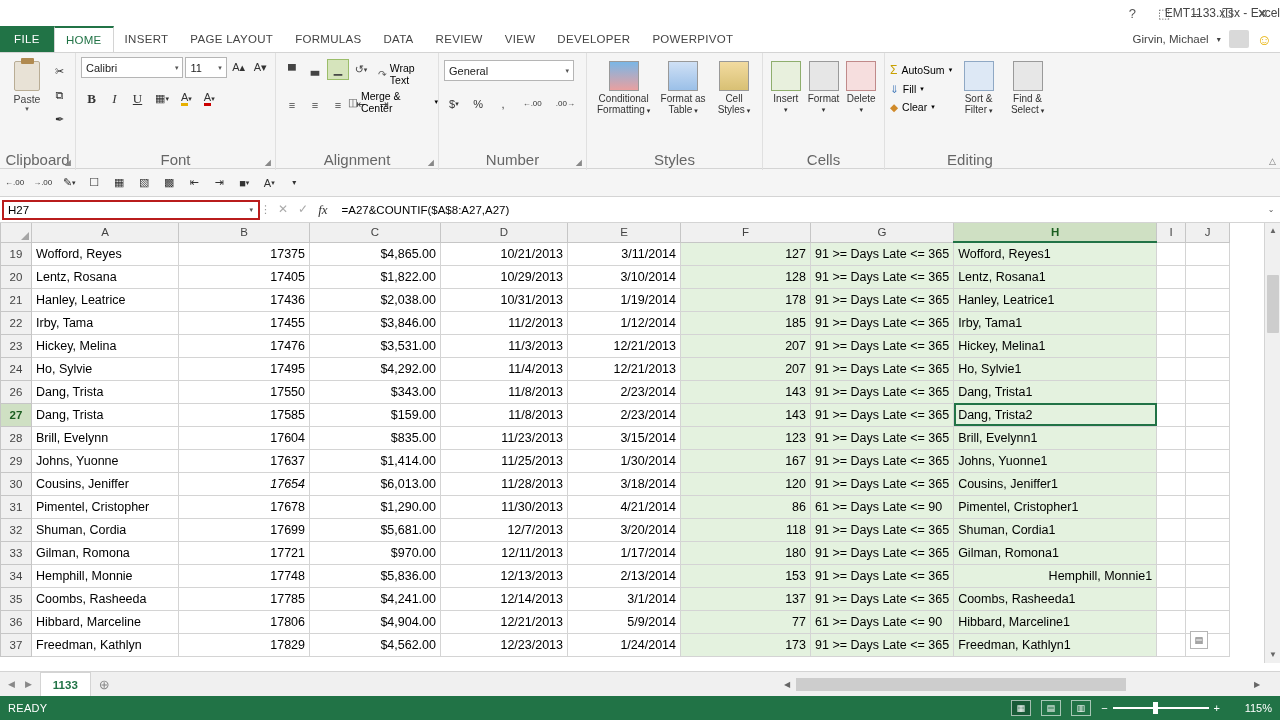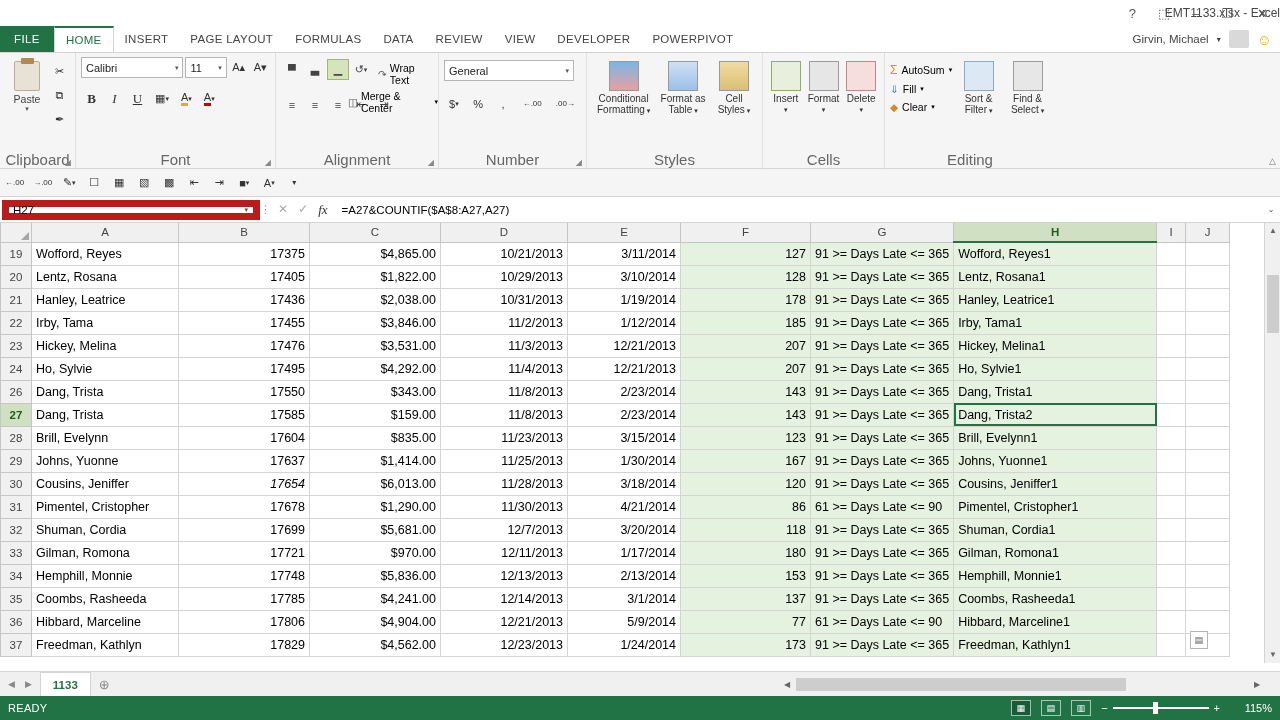--- a/index.html
+++ b/index.html
@@ -87,21 +87,21 @@
 
   
   .qat2 {
     height: 28px; background: #f5f5f5; border-bottom: 1px solid #d4d4d4; display: flex; align-items: center; padding-left: 2px; gap: 3px;
   }
   .qbtn { height: 22px; min-width: 22px; display: flex; align-items: center; justify-content: center; font-size: 11px; color: #333; padding: 0 3px; }
 
   
   .fbar { height: 26px; background: #fff; display: flex; align-items: center; border-bottom: 1px solid #d4d4d4; }
   .namebox {
-    width: 258px; height: 20px; margin-left: 2px; border: 7px solid #b91c1c; background: #fff;
+    width: 258px; height: 20px; margin-left: 2px; border: 2px solid #b91c1c; background: #fff;
     display: flex; align-items: center; padding: 0 4px; font-size: 11.5px; position: relative;
   }
   .namebox .caret { position: absolute; right: 5px; font-size: 7px; color: #555; }
   .fsep { width: 10px; text-align: center; color: #999; font-size: 11px; }
   .fbtns { display: flex; gap: 10px; padding: 0 8px; font-size: 12px; }
   .fx { font-style: italic; font-family: "Liberation Serif", serif; font-size: 13px; color: #333; }
   .finput { flex: 1; font-size: 11.5px; color: #000; padding-left: 6px; }
   .fcaret { width: 18px; text-align: center; font-size: 8px; color: #555; }
 
   
@@ -605,21 +605,21 @@
           </tr>
           <tr>
             <td class="rowhdr">34</td>
             <td class="cell " style="width: 147px;">Hemphill, Monnie</td>
             <td class="cell num" style="width: 131px;">17748</td>
             <td class="cell num" style="width: 131px;">$5,836.00</td>
             <td class="cell num" style="width: 127px;">12/13/2013</td>
             <td class="cell num" style="width: 113px;">2/13/2014</td>
             <td class="cell num green" style="width: 130px;">153</td>
             <td class="cell green" style="width: 136px;">91 &gt;= Days Late &lt;= 365</td>
-            <td class="cell hcol" style="width: 203px;">Hemphill, Monnie1</td>
+            <td class="cell hcol" style="width: 203px; text-align: right;">Hemphill, Monnie1</td>
             <td class="cell" style="width: 29px;"></td>
             <td class="cell" style="width: 44px;"></td>
           </tr>
           <tr>
             <td class="rowhdr">35</td>
             <td class="cell " style="width: 147px;">Coombs, Rasheeda</td>
             <td class="cell num" style="width: 131px;">17785</td>
             <td class="cell num" style="width: 131px;">$4,241.00</td>
             <td class="cell num" style="width: 127px;">12/14/2013</td>
             <td class="cell num" style="width: 113px;">3/1/2014</td>

